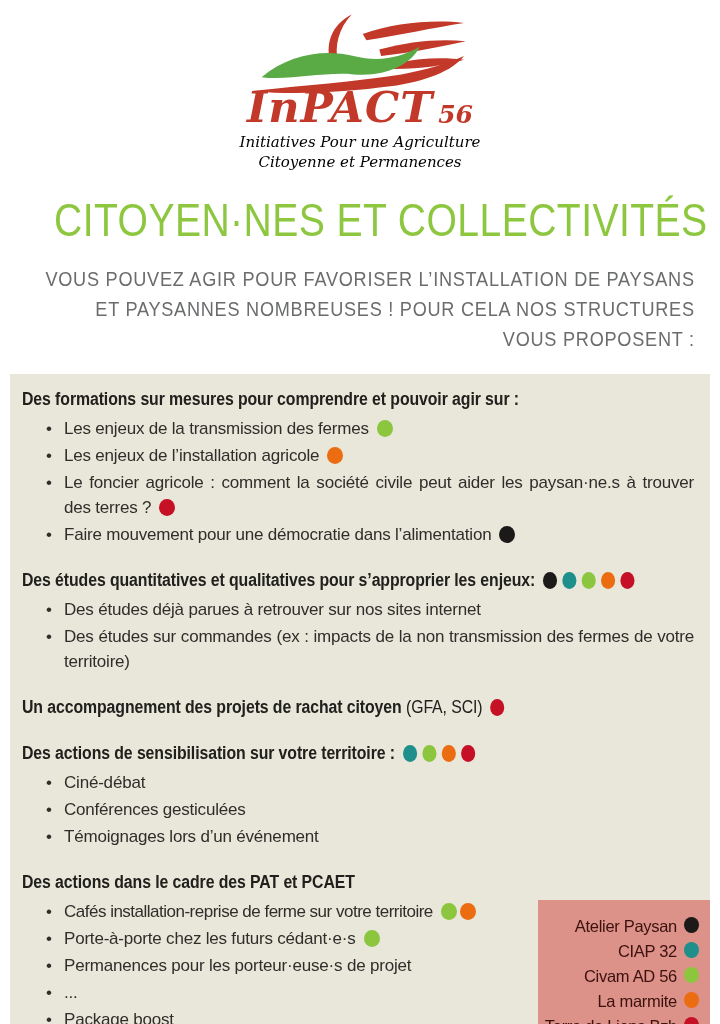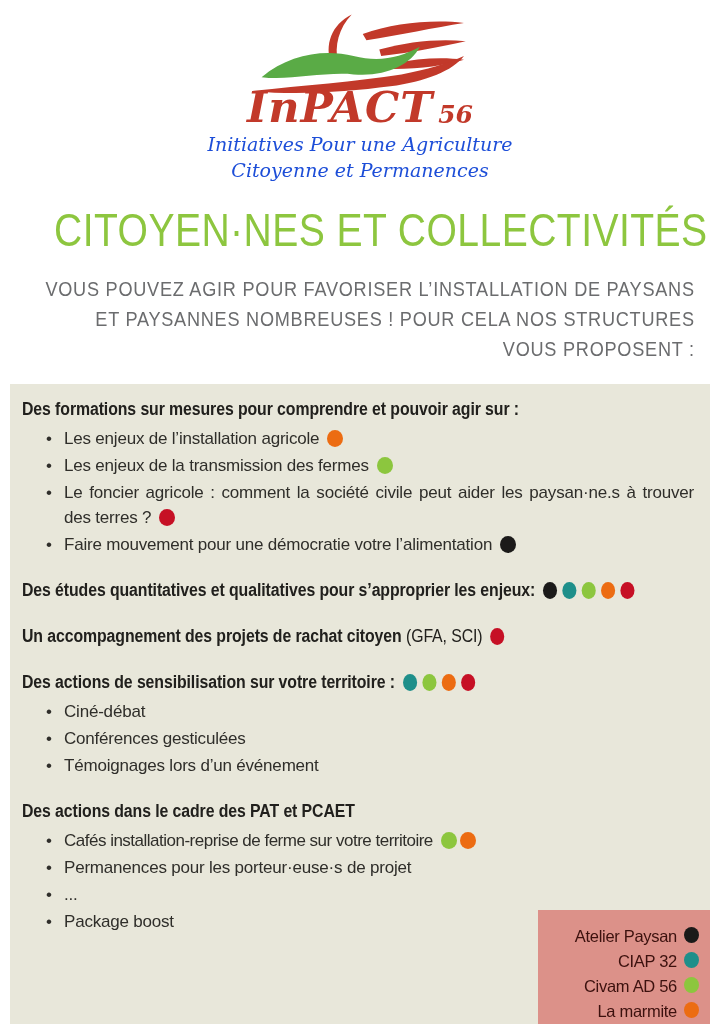--- a/index.html
+++ b/index.html
@@ -19,21 +19,21 @@
   .brand {
     font-family: "DejaVu Serif", serif; font-style: italic; font-weight: bold;
     font-size: 43px; color: #c2392a; letter-spacing: 1px;
   }
   .brand-num {
     font-family: "DejaVu Serif", serif; font-style: italic; font-weight: bold;
     font-size: 25px; color: #c2392a; margin-left: 5px; position: relative; top: 1px;
   }
   .tagline {
     margin-top: 3px; font-family: "DejaVu Serif", serif; font-style: italic;
-    font-size: 19px; color: #1d4ed8; line-height: 1.35;
+    font-size: 15px; color: #000000; line-height: 1.35;
   }
 
   
   .title {
     margin: 20px 0 0 0; text-align: center; font-weight: 400;
     font-size: 46px; color: #8dc63f; white-space: nowrap;
     transform: scaleX(0.85); transform-origin: 50% 50%;
     letter-spacing: 0.5px;
   }
   .intro { margin-top: 17px; text-align: right; color: #6b6c6e; }
@@ -123,44 +123,49 @@
     <div class="intro-line">VOUS POUVEZ AGIR POUR FAVORISER L’INSTALLATION DE PAYSANS</div>
     <div class="intro-line">ET PAYSANNES NOMBREUSES ! POUR CELA NOS STRUCTURES</div>
     <div class="intro-line">VOUS PROPOSENT :</div>
   </div>
 
   <main class="content-box" style="background: rgb(232, 231, 218);">
     <div id="sections">
         <section class="sec">
           <h2><span class="h-text">Des formations sur mesures pour comprendre et pouvoir agir sur :</span></h2>
           <ul>
+            <li><span class="li-text">Les enjeux de la transmission des fermes</span><span class="dot" style="background: rgb(140, 198, 62);"></span></li>
             <li><span class="li-text">Les enjeux de l’installation agricole</span><span class="dot" style="background: rgb(236, 108, 18);"></span></li>
-            <li><span class="li-text">Les enjeux de la transmission des fermes</span><span class="dot" style="background: rgb(140, 198, 62);"></span></li>
             <li class="just"><span class="li-text">Le foncier agricole : comment la société civile peut aider les paysan·ne.s à trouver des terres ?</span><span class="dot" style="background: rgb(198, 16, 37);"></span></li>
-            <li><span class="li-text">Faire mouvement pour une démocratie votre l’alimentation</span><span class="dot" style="background: rgb(27, 26, 25);"></span></li>
+            <li><span class="li-text">Faire mouvement pour une démocratie dans l’alimentation</span><span class="dot" style="background: rgb(27, 26, 25);"></span></li>
           </ul>
         </section>
         <section class="sec">
           <h2><span class="h-text">Des études quantitatives et qualitatives pour s’approprier les enjeux:</span><span class="dot" style="background: rgb(27, 26, 25);"></span><span class="dot" style="background: rgb(30, 143, 138);"></span><span class="dot" style="background: rgb(140, 198, 62);"></span><span class="dot" style="background: rgb(236, 108, 18);"></span><span class="dot" style="background: rgb(198, 16, 37);"></span></h2>
+          <ul>
+            <li><span class="li-text">Des études déjà parues à retrouver sur nos sites internet</span></li>
+            <li class="just"><span class="li-text">Des études sur commandes (ex : impacts de la non transmission des fermes de votre territoire)</span></li>
+          </ul>
         </section>
         <section class="sec">
           <h2><span class="h-text">Un accompagnement des projets de rachat citoyen</span><span class="h-suffix"> (GFA, SCI)</span><span class="dot" style="background: rgb(198, 16, 37);"></span></h2>
         </section>
         <section class="sec">
           <h2><span class="h-text">Des actions de sensibilisation sur votre territoire :</span><span class="dot" style="background: rgb(30, 143, 138);"></span><span class="dot" style="background: rgb(140, 198, 62);"></span><span class="dot" style="background: rgb(236, 108, 18);"></span><span class="dot" style="background: rgb(198, 16, 37);"></span></h2>
           <ul>
             <li><span class="li-text">Ciné-débat</span></li>
             <li><span class="li-text">Conférences gesticulées</span></li>
             <li><span class="li-text">Témoignages lors d’un événement</span></li>
           </ul>
         </section>
         <section class="sec">
           <h2><span class="h-text">Des actions dans le cadre des PAT et PCAET</span></h2>
           <ul>
             <li><span class="li-text">Cafés installation-reprise de ferme sur votre territoire</span><span class="dot" style="background: rgb(140, 198, 62);"></span><span class="dot" style="background: rgb(236, 108, 18);"></span></li>
+            <li><span class="li-text">Porte-à-porte chez les futurs cédant·e·s</span><span class="dot" style="background: rgb(140, 198, 62);"></span></li>
             <li><span class="li-text">Permanences pour les porteur·euse·s de projet</span></li>
             <li><span class="li-text">...</span></li>
             <li><span class="li-text">Package boost</span></li>
           </ul>
         </section>
       </div>
     <aside class="legend" style="background: rgb(220, 145, 137);">
       <div id="legend-items">
           <div class="legend-item">
             <span class="legend-label">Atelier Paysan</span>

